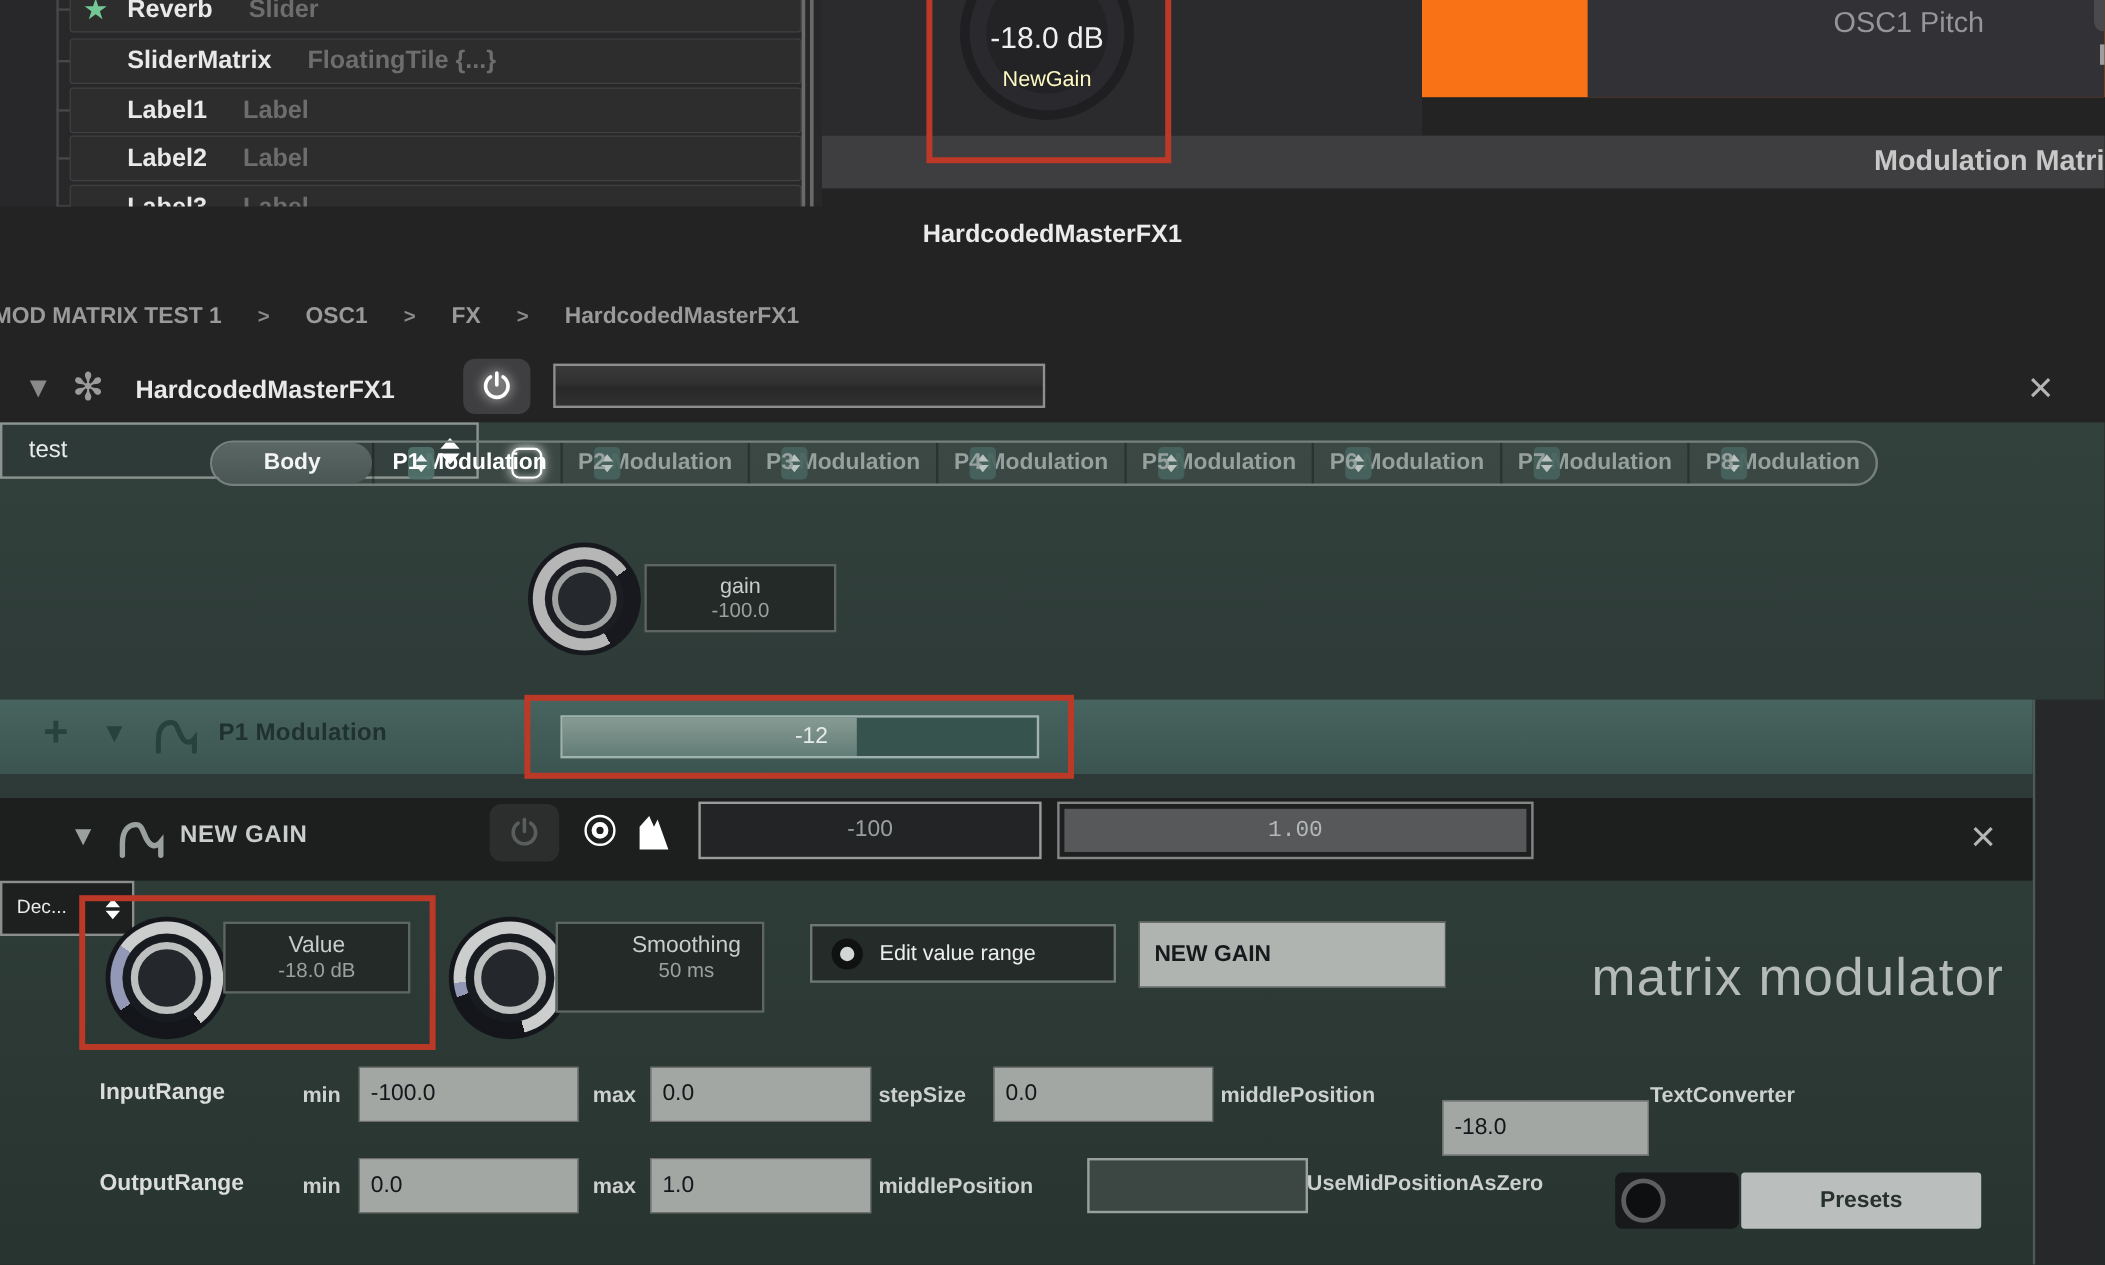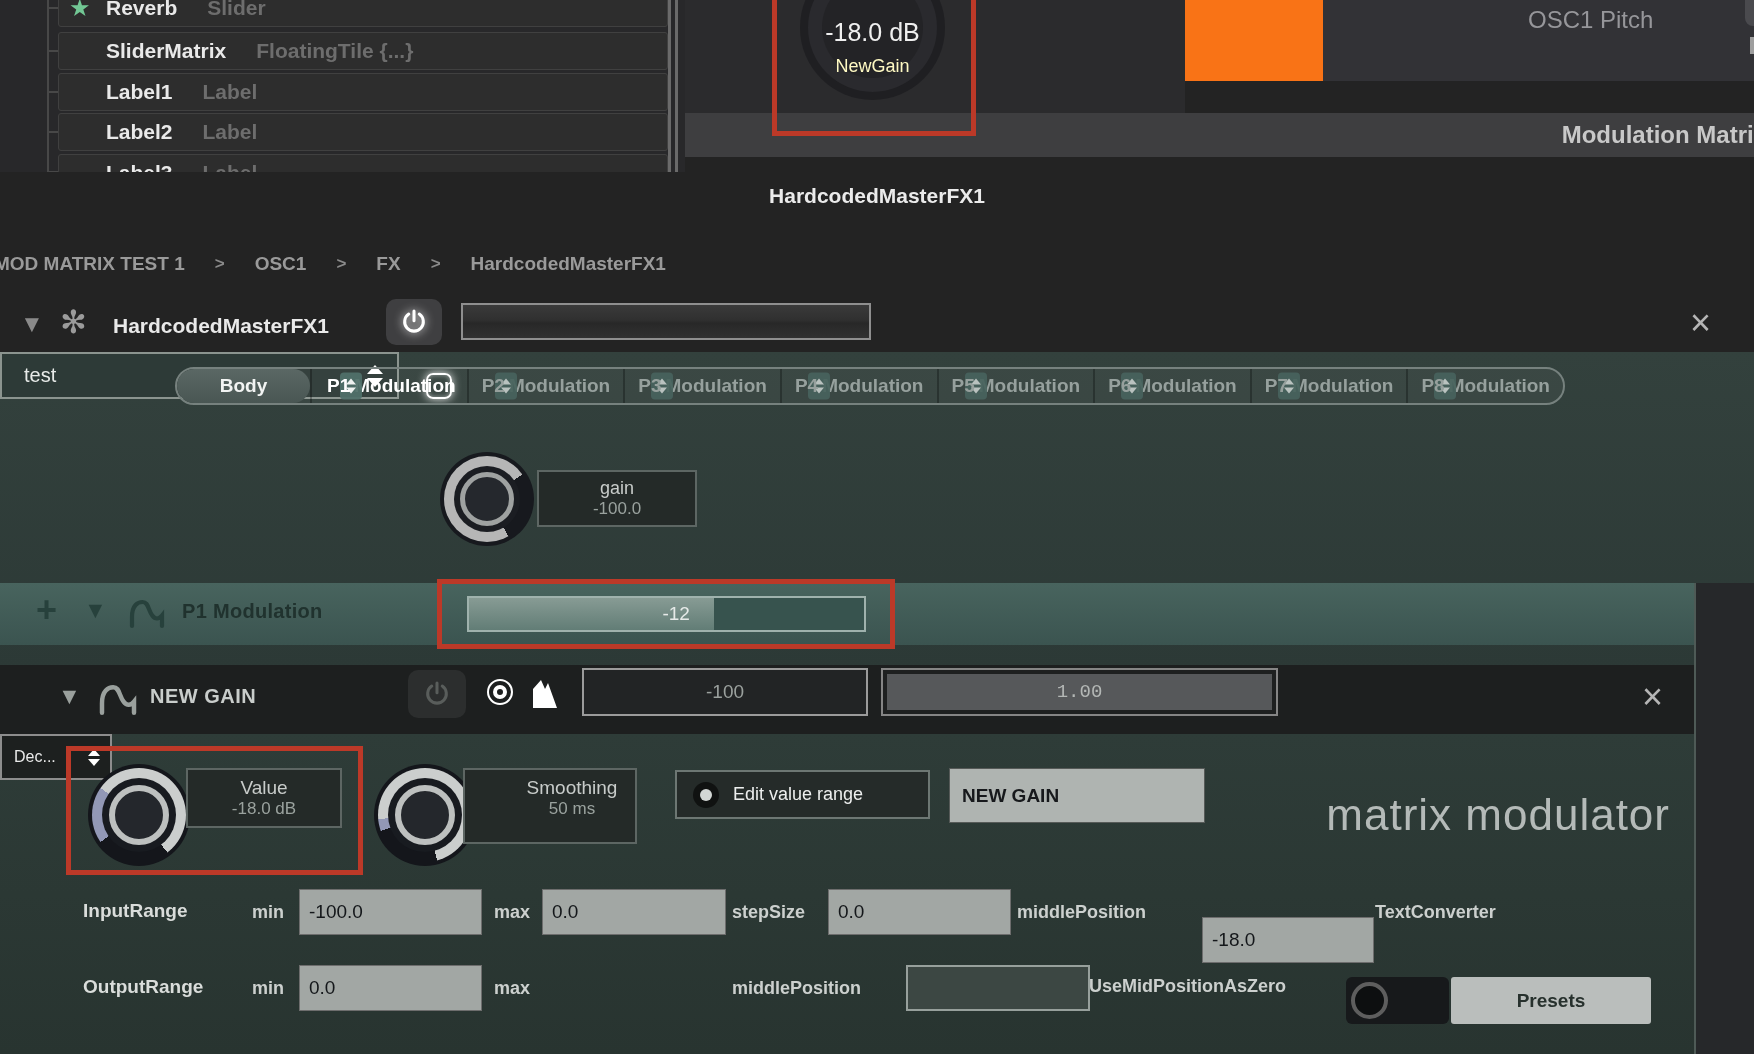--- a/index.html
+++ b/index.html
@@ -369,20 +369,21 @@
         <span class="dd-arrows">
             <i class="dda-up"></i>
             <i class="dda-dn"></i>
           </span>
       </div>
 
       <span class="rowlabel" style="left:83px;top:242px;">OutputRange</span>
       <span class="minilabel" style="left:252px;top:244px;">min</span>
       <input class="pfield" style="left: 299px; top: 231px; width: 183px;" value="0.0">
       <span class="minilabel" style="left:494px;top:244px;">max</span>
+      <input class="pfield" style="left: 542px; top: 231px; width: 184px;" value="1.0">
       <span class="minilabel" style="left:732px;top:244px;">middlePosition</span>
       <input class="pfield empty" style="left: 906px; top: 231px; width: 184px;" value="">
       <span class="minilabel" style="left:1089px;top:242px;font-size:18px;">UseMidPositionAsZero</span>
       <div id="toggle">
         <div class="tknob"></div>
       </div>
       <div id="presets">Presets</div>
     </div>
 
     <div class="redrect" style="left:66px;top:394px;width:297px;height:129px;"></div>

